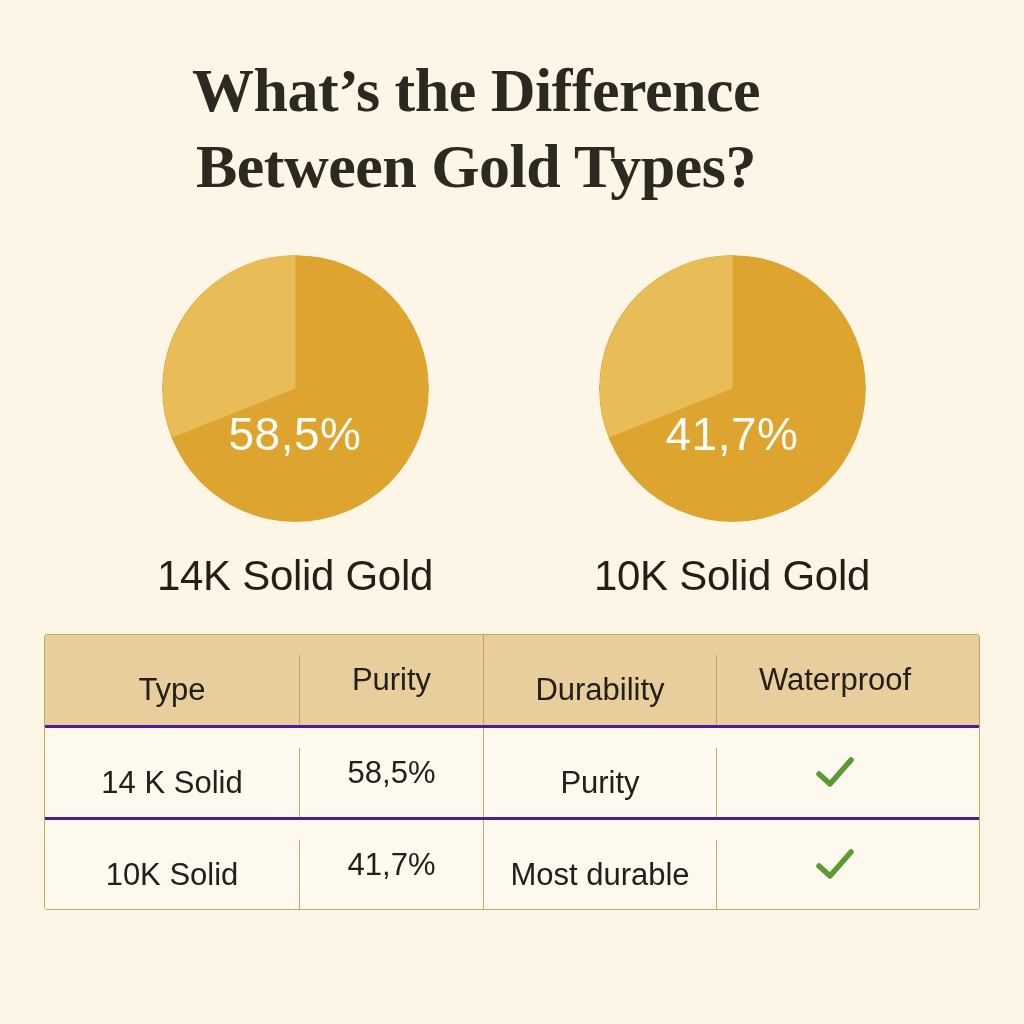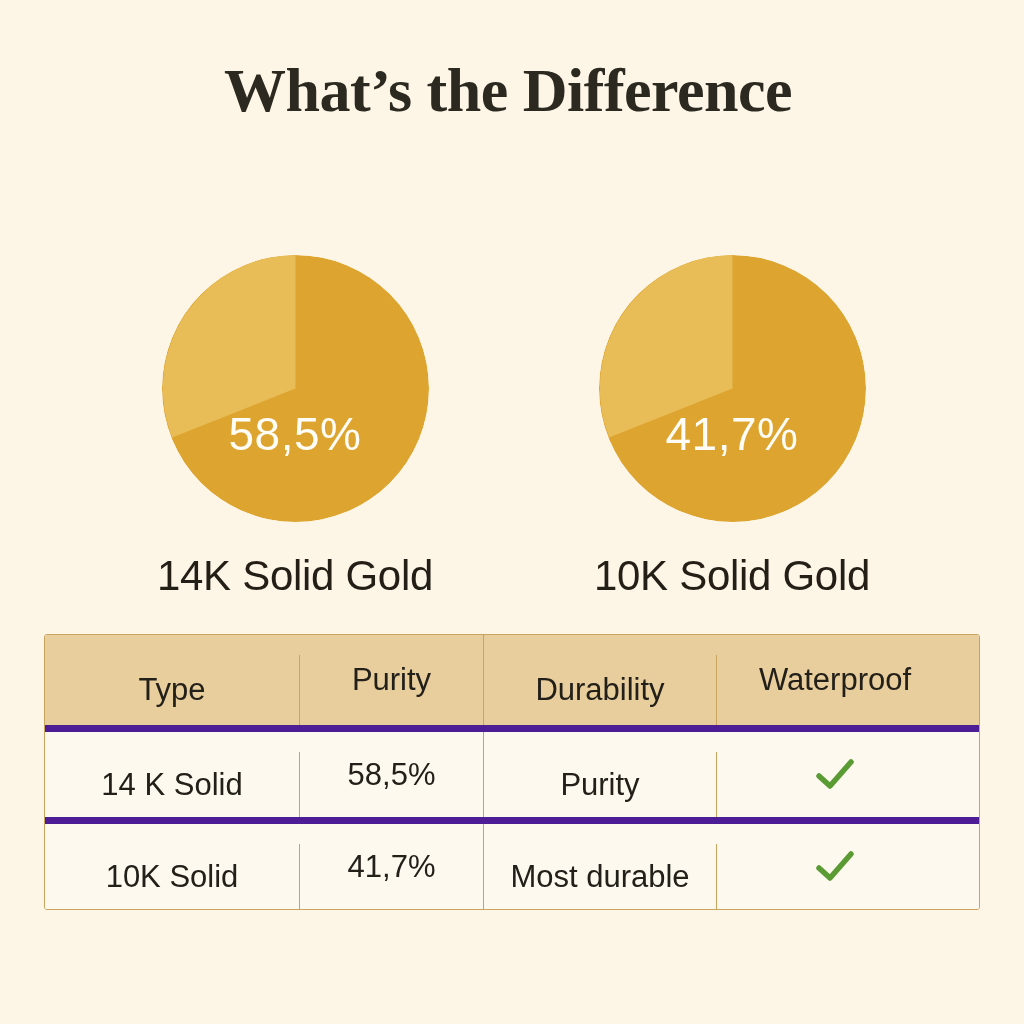--- a/index.html
+++ b/index.html
@@ -21,21 +21,20 @@
     inset: 0;
   }
 
   
   .title-block {
     position: absolute;
     top: 52px;
     left: 0;
     width: 952px;
     text-align: center;
-    margin-left: 32px;
   }
   .title-line {
     font-family: "Liberation Serif", "DejaVu Serif", serif;
     font-weight: bold;
     font-size: 62px;
     line-height: 76px;
     color: #2C2A20;
     letter-spacing: -0.5px;
     white-space: nowrap;
   }
@@ -110,21 +109,21 @@
     width: 100%;
     box-sizing: border-box;
   }
   .trow.head {
     background: #E8CE9C;
     height: 90px;
   }
   .trow.body {
     background: #FDF9EE;
     height: 92px;
-    border-top: 7px solid #4c1d95;
+    border-top: 3px solid #4c1d95;
   }
   .cell {
     display: flex;
     align-items: center;
     justify-content: center;
     box-sizing: border-box;
     border-right: 1px solid #C9A45C;
     font-family: "Liberation Sans", sans-serif;
     color: #23201A;
     white-space: nowrap;
@@ -152,20 +151,21 @@
     height: 34px;
   }
 </style>
 </head>
 <body>
 
 <div id="infographic">
 
   <div class="title-block">
     <div class="title-line">What’s the Difference</div>
+    <div class="title-line">Between Gold Types?</div>
   </div>
 
   <div class="pies">
 
     <div class="pie-wrap left">
       <div class="pie">
         <svg width="267" height="267" viewBox="0 0 267 267">
           <circle cx="133.5" cy="133.5" r="133.5" fill="#DDA42F"></circle>
           <path d="M133.5,133.5 L133.5,0 A133.5,133.5 0 0,0 10.2,182.5 Z" fill="#E8BC57"></path>
         </svg>

